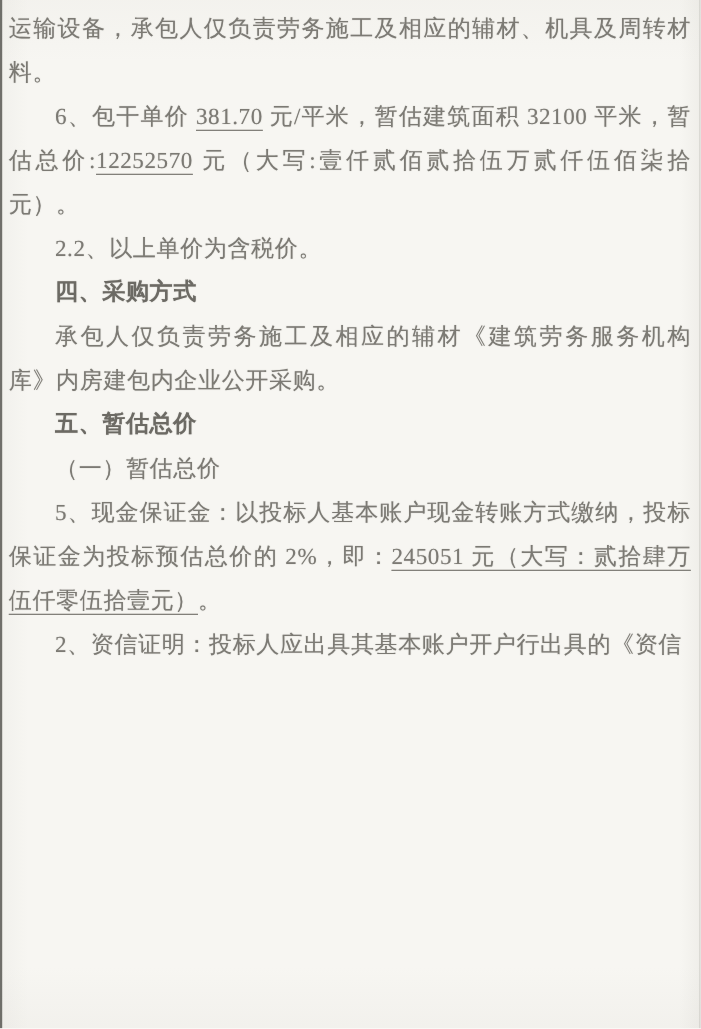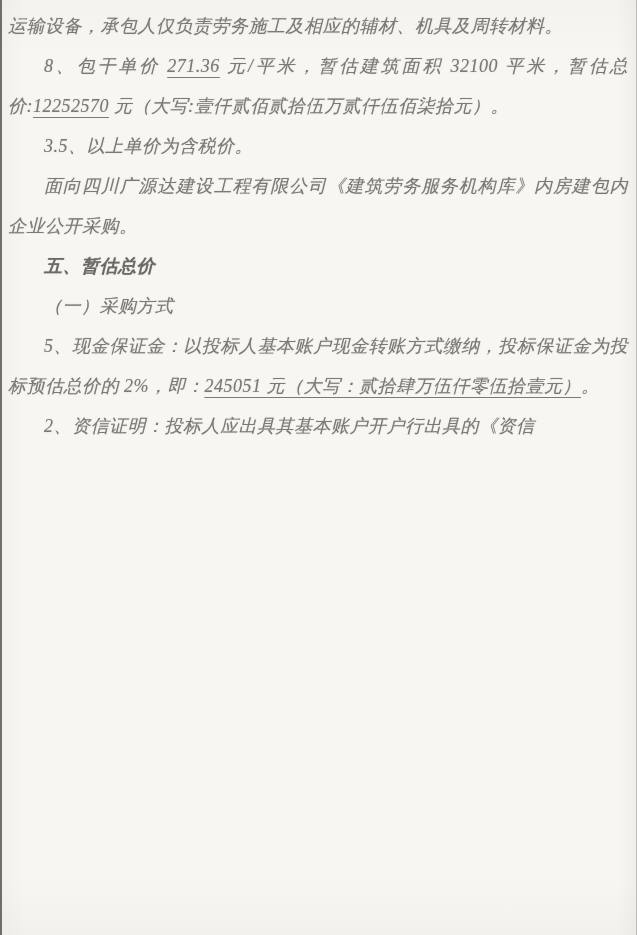--- a/index.html
+++ b/index.html
@@ -20,26 +20,25 @@
   .scan-edge-right{
     position:absolute;right:0;top:0;bottom:0;width:1px;
     background:#96948d;opacity:.55;
   }
   .content{
     position:absolute;left:8px;right:9px;top:6px;
     text-align:justify;
   }
   .para{
     margin:0;
-    font-size:18px;
+    font-size:21px;
     line-height:40px;
     color:#7c7a74;
     letter-spacing:0.5px;
     text-shadow:0 0 1px rgba(130,128,122,.55);
-    font-style:italic;
   }
   .indent{text-indent:2em;}
   .heading{
     font-family:"Liberation Sans","DejaVu Sans",sans-serif;
     font-weight:700;
     color:#6c6a64;
   }
   .u{
     text-decoration:underline;
     text-decoration-thickness:1px;
@@ -50,32 +49,33 @@
 <body>
 
 <div class="page">
   <div class="scan-edge-left"></div>
   <div class="scan-edge-right"></div>
 
   <div class="content">
 
     <p class="para"><span>运输设备，承包人仅负责劳务施工及相应的辅材、机具及周转材料。</span></p>
 
-    <p class="para indent"><span>8、包干单价 </span><span class="u">271.36</span><span> 元/平米，暂估建筑面积 32100 平米，暂估总价:</span><span class="u">12252570</span><span> 元（大写:壹仟贰佰贰拾伍万贰仟伍佰柒拾元）。</span></p>
+    <p class="para indent"><span>6、包干单价 </span><span class="u">381.70</span><span> 元/平米，暂估建筑面积 32100 平米，暂估总价:</span><span class="u">12252570</span><span> 元（大写:壹仟贰佰贰拾伍万贰仟伍佰柒拾元）。</span></p>
 
 
-    <p class="para indent"><span>3.5、以上单价为含税价。</span></p>
+    <p class="para indent"><span>2.2、以上单价为含税价。</span></p>
 
 
 
+    <p class="para indent heading"><span>四、采购方式</span></p>
 
-    <p class="para indent"><span>面向四川广源达建设工程有限公司《建筑劳务服务机构库》内房建包内企业公开采购。</span></p>
+    <p class="para indent"><span>承包人仅负责劳务施工及相应的辅材《建筑劳务服务机构库》内房建包内企业公开采购。</span></p>
 
     <p class="para indent heading"><span>五、暂估总价</span></p>
 
-    <p class="para indent"><span>（一）采购方式</span></p>
+    <p class="para indent"><span>（一）暂估总价</span></p>
 
     <p class="para indent"><span>5、现金保证金：以投标人基本账户现金转账方式缴纳，投标保证金为投标预估总价的 2%，即：</span><span class="u">245051 元（大写：贰拾肆万伍仟零伍拾壹元）</span><span>。</span></p>
 
     <p class="para indent"><span>2、资信证明：投标人应出具其基本账户开户行出具的《资信</span></p>
 
   </div>
 </div>
 
 </body></html>

